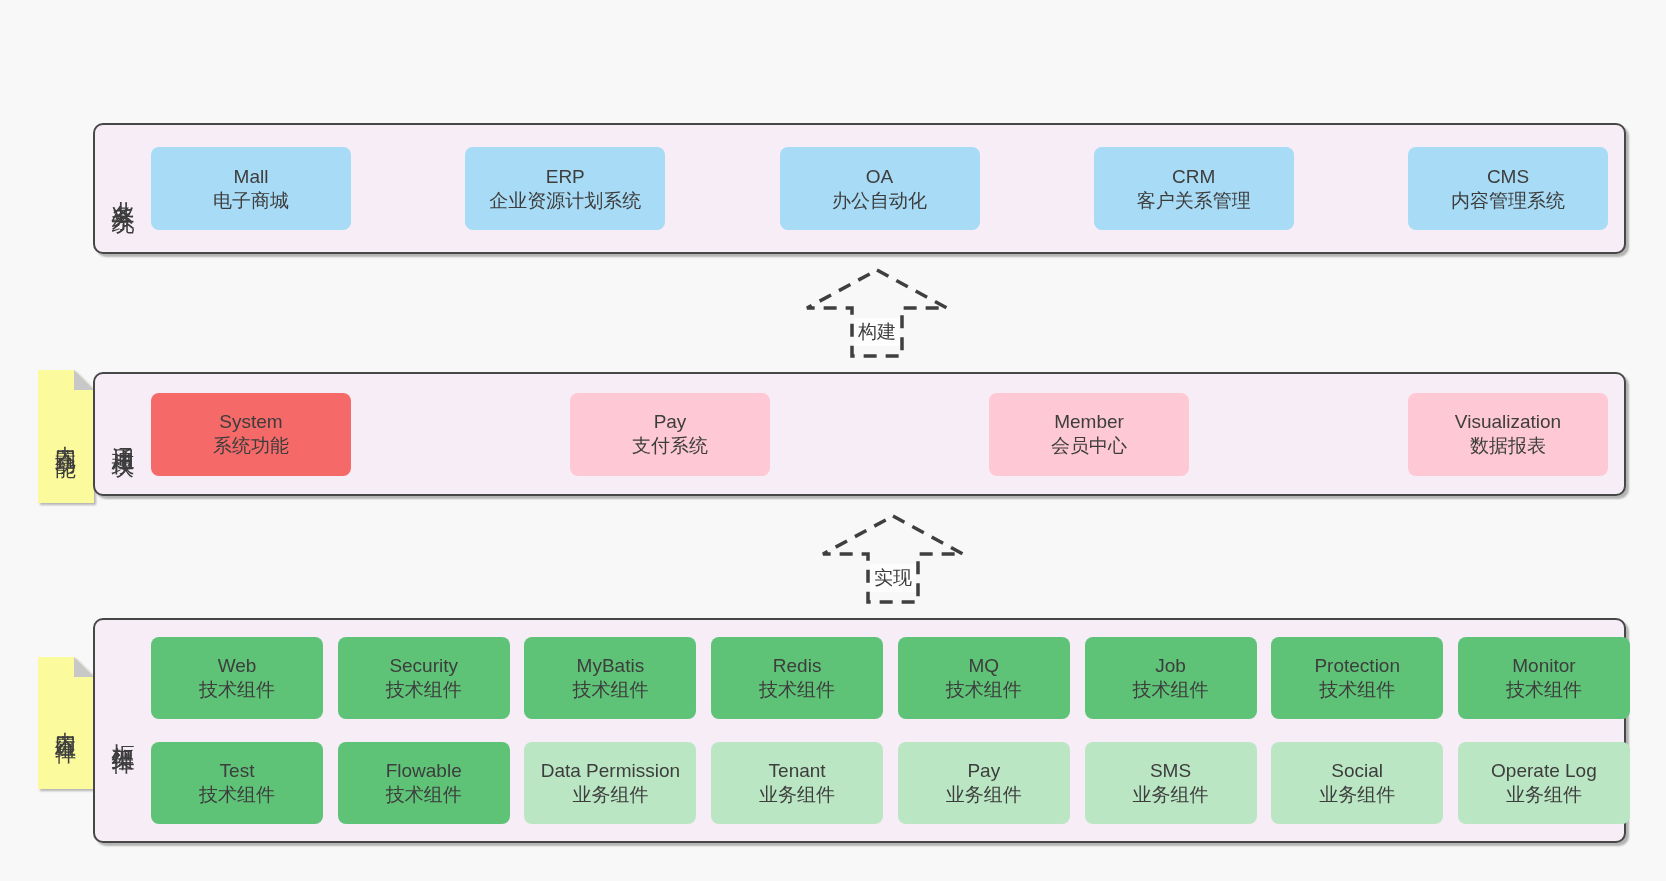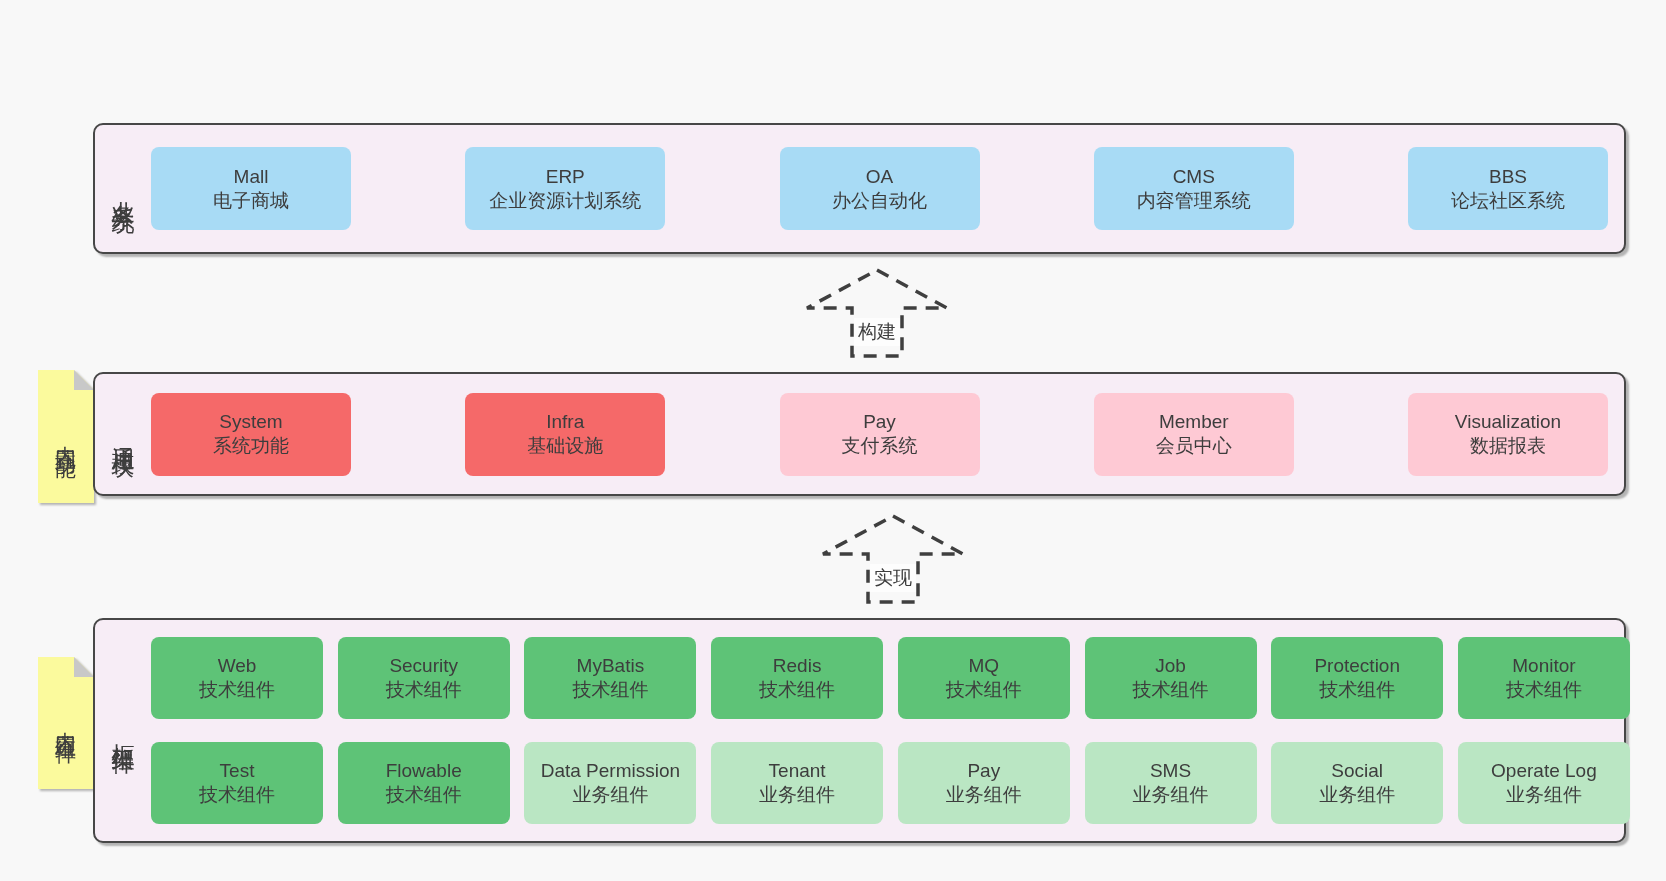--- a/index.html
+++ b/index.html
@@ -108,50 +108,46 @@
     </div>
     <div class="box box-lg blue">
       <span>ERP</span>
       <span>企业资源计划系统</span>
     </div>
     <div class="box box-lg blue">
       <span>OA</span>
       <span>办公自动化</span>
     </div>
     <div class="box box-lg blue">
+      <span>CRM</span>
+      <span>客户关系管理</span>
+    </div>
+    <div class="box box-lg blue">
       <span>CMS</span>
       <span>内容管理系统</span>
-    </div>
-    <div class="box box-lg blue">
-      <span>BBS</span>
-      <span>论坛社区系统</span>
     </div>
   </div>
 </div>
 
 <div class="arrow" id="arrow-build">
   <svg viewBox="0 0 160 100">
     <polygon points="80,8 150,46 105,46 105,94 55,94 55,46 10,46" fill="none" stroke="#3f3f3f" stroke-width="3.5" stroke-dasharray="13 9"></polygon>
   </svg>
   <span class="alabel">构建</span>
 </div>
 
 <div class="layer" id="layer-modules">
   <div class="vlabel">
       <span>通用模块</span>
     </div>
   <div class="boxes">
     <div class="box box-lg red">
       <span>System</span>
       <span>系统功能</span>
     </div>
-    <div class="box box-lg red">
-      <span>Infra</span>
-      <span>基础设施</span>
-    </div>
     <div class="box box-lg pink">
       <span>Pay</span>
       <span>支付系统</span>
     </div>
     <div class="box box-lg pink">
       <span>Member</span>
       <span>会员中心</span>
     </div>
     <div class="box box-lg pink">
       <span>Visualization</span>

